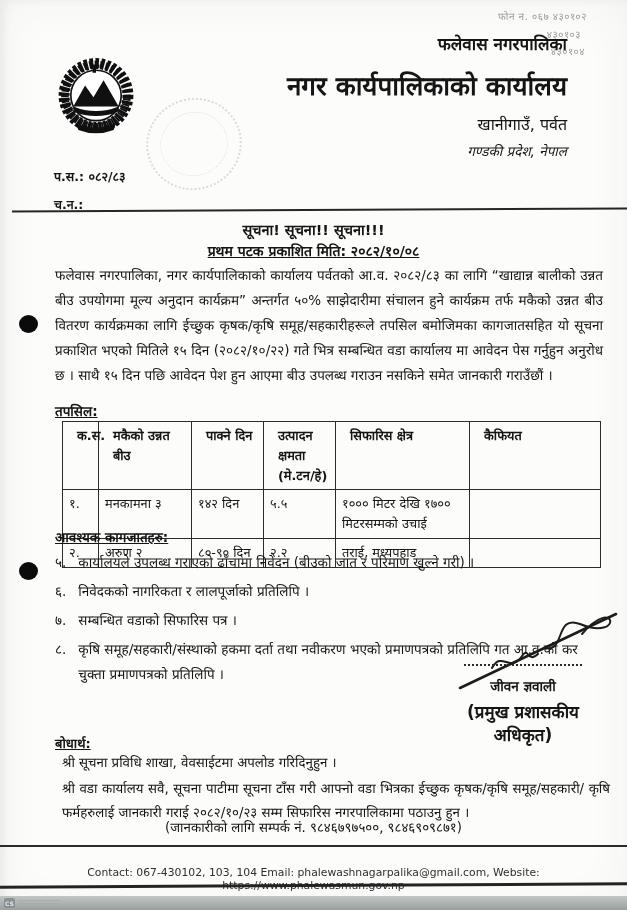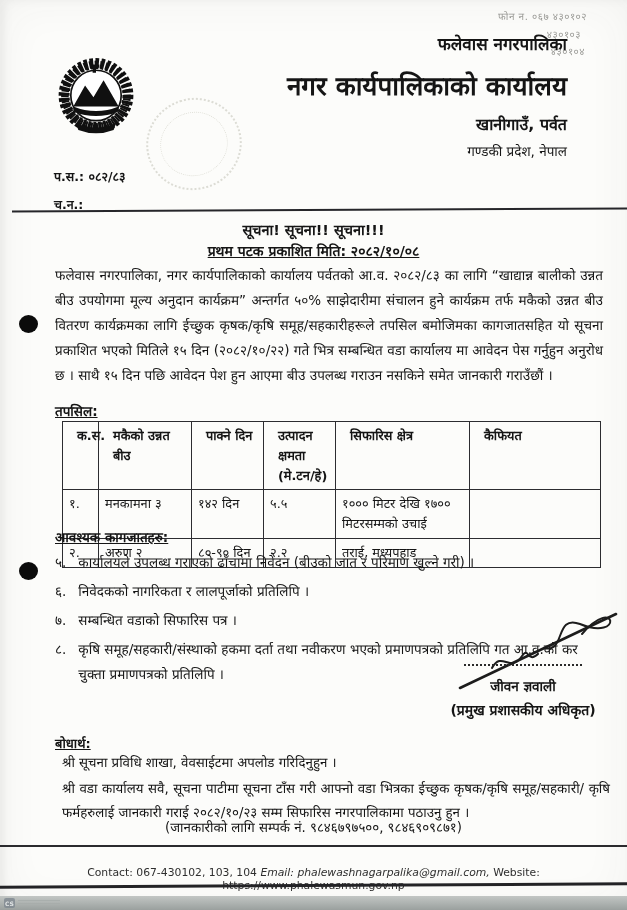--- a/index.html
+++ b/index.html
@@ -12,22 +12,22 @@
   }
   
   .phone-block { position:absolute; top:8px; right:40px; width:120px; text-align:right;
     color:#9a9a96; font-size:10px; line-height:1.75; letter-spacing:.5px; }
   .phone-block div:nth-child(2){ padding-right:6px; }
   .phone-block div:nth-child(3){ padding-right:2px; }
   .logo { position:absolute; left:46px; top:56px; width:100px; height:84px; }
   .header-center { position:absolute; left:110px; right:60px; top:32px; text-align:right; }
   .muni   { font-size:17px; font-weight:bold; }
   .office { font-size:26px; font-weight:bold; margin-top:12px; }
-  .addr   { font-size:16px; font-weight:bold; margin-top:10px; }
-  .prov   { font-size:13.5px; margin-top:7px; }
+  .addr   { font-size:16px; font-weight:normal; margin-top:10px; }
+  .prov   { font-size:13.5px; margin-top:7px;font-style:italic; }
   .stamp { position:absolute; left:146px; top:98px; width:96px; height:92px;
     border:2px dotted #c8c8bd; border-radius:50%; opacity:.6; transform:rotate(-18deg); }
   .stamp::before { content:""; position:absolute; inset:12px; border:1px dotted #cfcfc4; border-radius:50%; }
   .refs { position:absolute; left:54px; top:163px; font-size:12.5px; font-weight:bold; line-height:2.2; }
   .rule1 { position:absolute; left:12px; width:615px; top:209px; height:2px; background:#26262a; transform:rotate(-0.3deg); }
   
   .notice-title { position:absolute; left:0; right:0; top:219px; text-align:center; font-size:14.5px; font-weight:bold; }
   .pub-date { position:absolute; left:0; right:0; top:241px; text-align:center; font-size:14px; font-weight:bold; text-decoration:underline; }
   
   .body-par { position:absolute; left:55px; top:263px; width:548px;
@@ -41,31 +41,31 @@
   
   .docs-heading { position:absolute; left:55px; top:528px; font-size:13.5px; font-weight:bold; text-decoration:underline; }
   .docs-list { position:absolute; left:55px; top:550px; width:552px; font-size:13.5px; }
   .doc-item { display:flex; gap:12px; line-height:1.85; margin-bottom:4px; }
   .doc-item .num { flex:0 0 auto; }
   
   .sig-svg { position:absolute; left:430px; top:592px; width:195px; height:105px; pointer-events:none; }
   .sig-block { position:absolute; left:437px; top:658px; width:172px; text-align:center; }
   .sig-dots { width:118px; margin:0 auto; border-bottom:2px dotted #2a2a2a; height:8px; }
   .sig-name { margin-top:11px; font-size:13.5px; font-weight:bold; }
-  .sig-title { margin-top:5px; font-size:14px; font-weight:bold; }
+  .sig-title { margin-top:5px; font-size:17px; font-weight:bold; }
   
   .cc-heading { position:absolute; left:55px; top:734px; font-size:13px; font-weight:bold; text-decoration:underline; }
   .cc-list { position:absolute; left:62px; top:751px; width:548px; font-size:13.3px; }
   .cc-item { line-height:1.8; margin-bottom:2px; text-align:justify; }
   .contact-note { position:absolute; left:0; right:0; top:818px; text-align:center; font-size:13.3px; }
   
   .f-rule-top { position:absolute; left:0; width:627px; top:845px; height:1.6px; background:#2b2b2e; }
   .f-slogan { position:absolute; left:0; right:0; top:850px; text-align:center; font-size:11.3px; color:#3a3a3a; }
   .f-contact { position:absolute; left:0; right:0; top:866px; text-align:center; font-size:10.8px; color:#2e2e2e; }
-  .f-contact .em { font-style:italic; }
+  .f-contact .em { }
   .f-rule-bottom { position:absolute; left:0; width:627px; top:884px; height:3px; background:#232326; transform:rotate(-0.3deg); }
   .scan-strip { position:absolute; left:0; right:0; bottom:0; height:14px;
     background:linear-gradient(#c2c6c4,#9aa09e); }
   .cam-mark { position:absolute; left:4px; bottom:2px; display:flex; align-items:center; gap:3px; opacity:.8; }
   .cam-badge { width:11px; height:10px; background:#7f8890; color:#eef1f2; font-size:6px; font-weight:bold;
     display:flex; align-items:center; justify-content:center; border-radius:2px; }
   .cam-lines { width:42px; height:6px; background:repeating-linear-gradient(#a7adab 0 1px, transparent 1px 3px); }
   
   .hole { position:absolute; width:19px; height:18px; background:#0b0b0b; border-radius:50%; }
   .hole-1 { left:19px; top:315px; }

